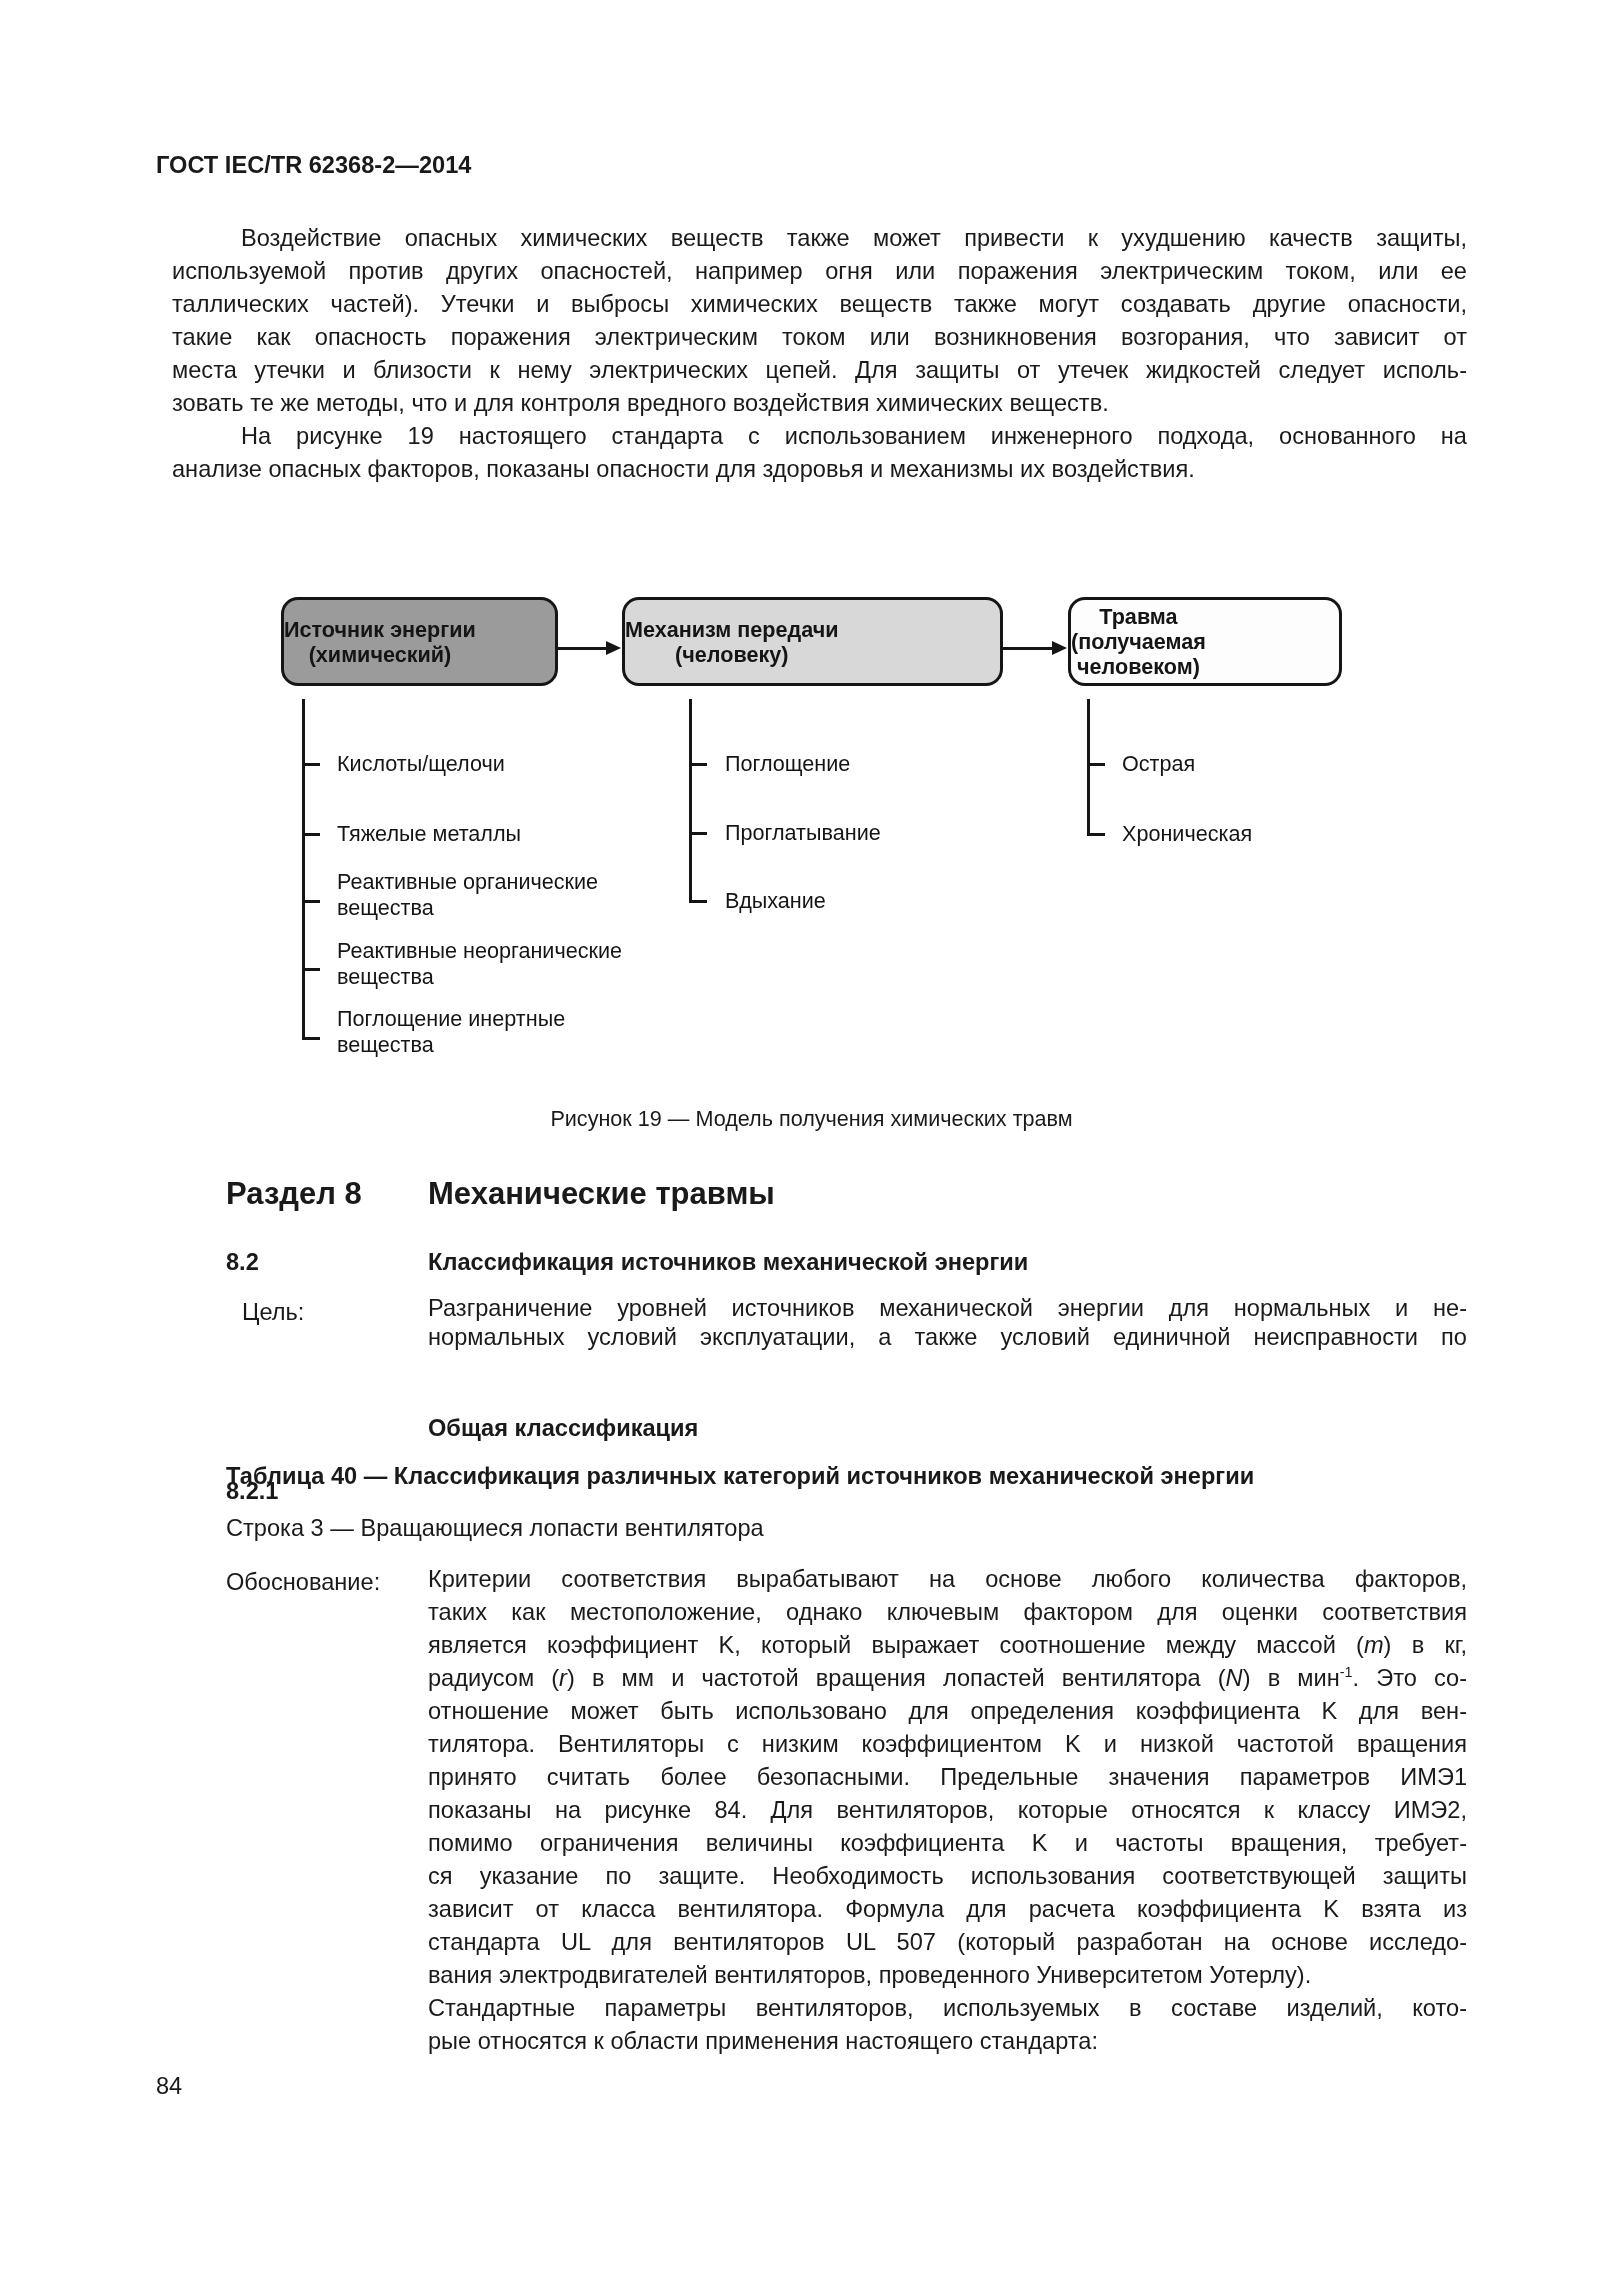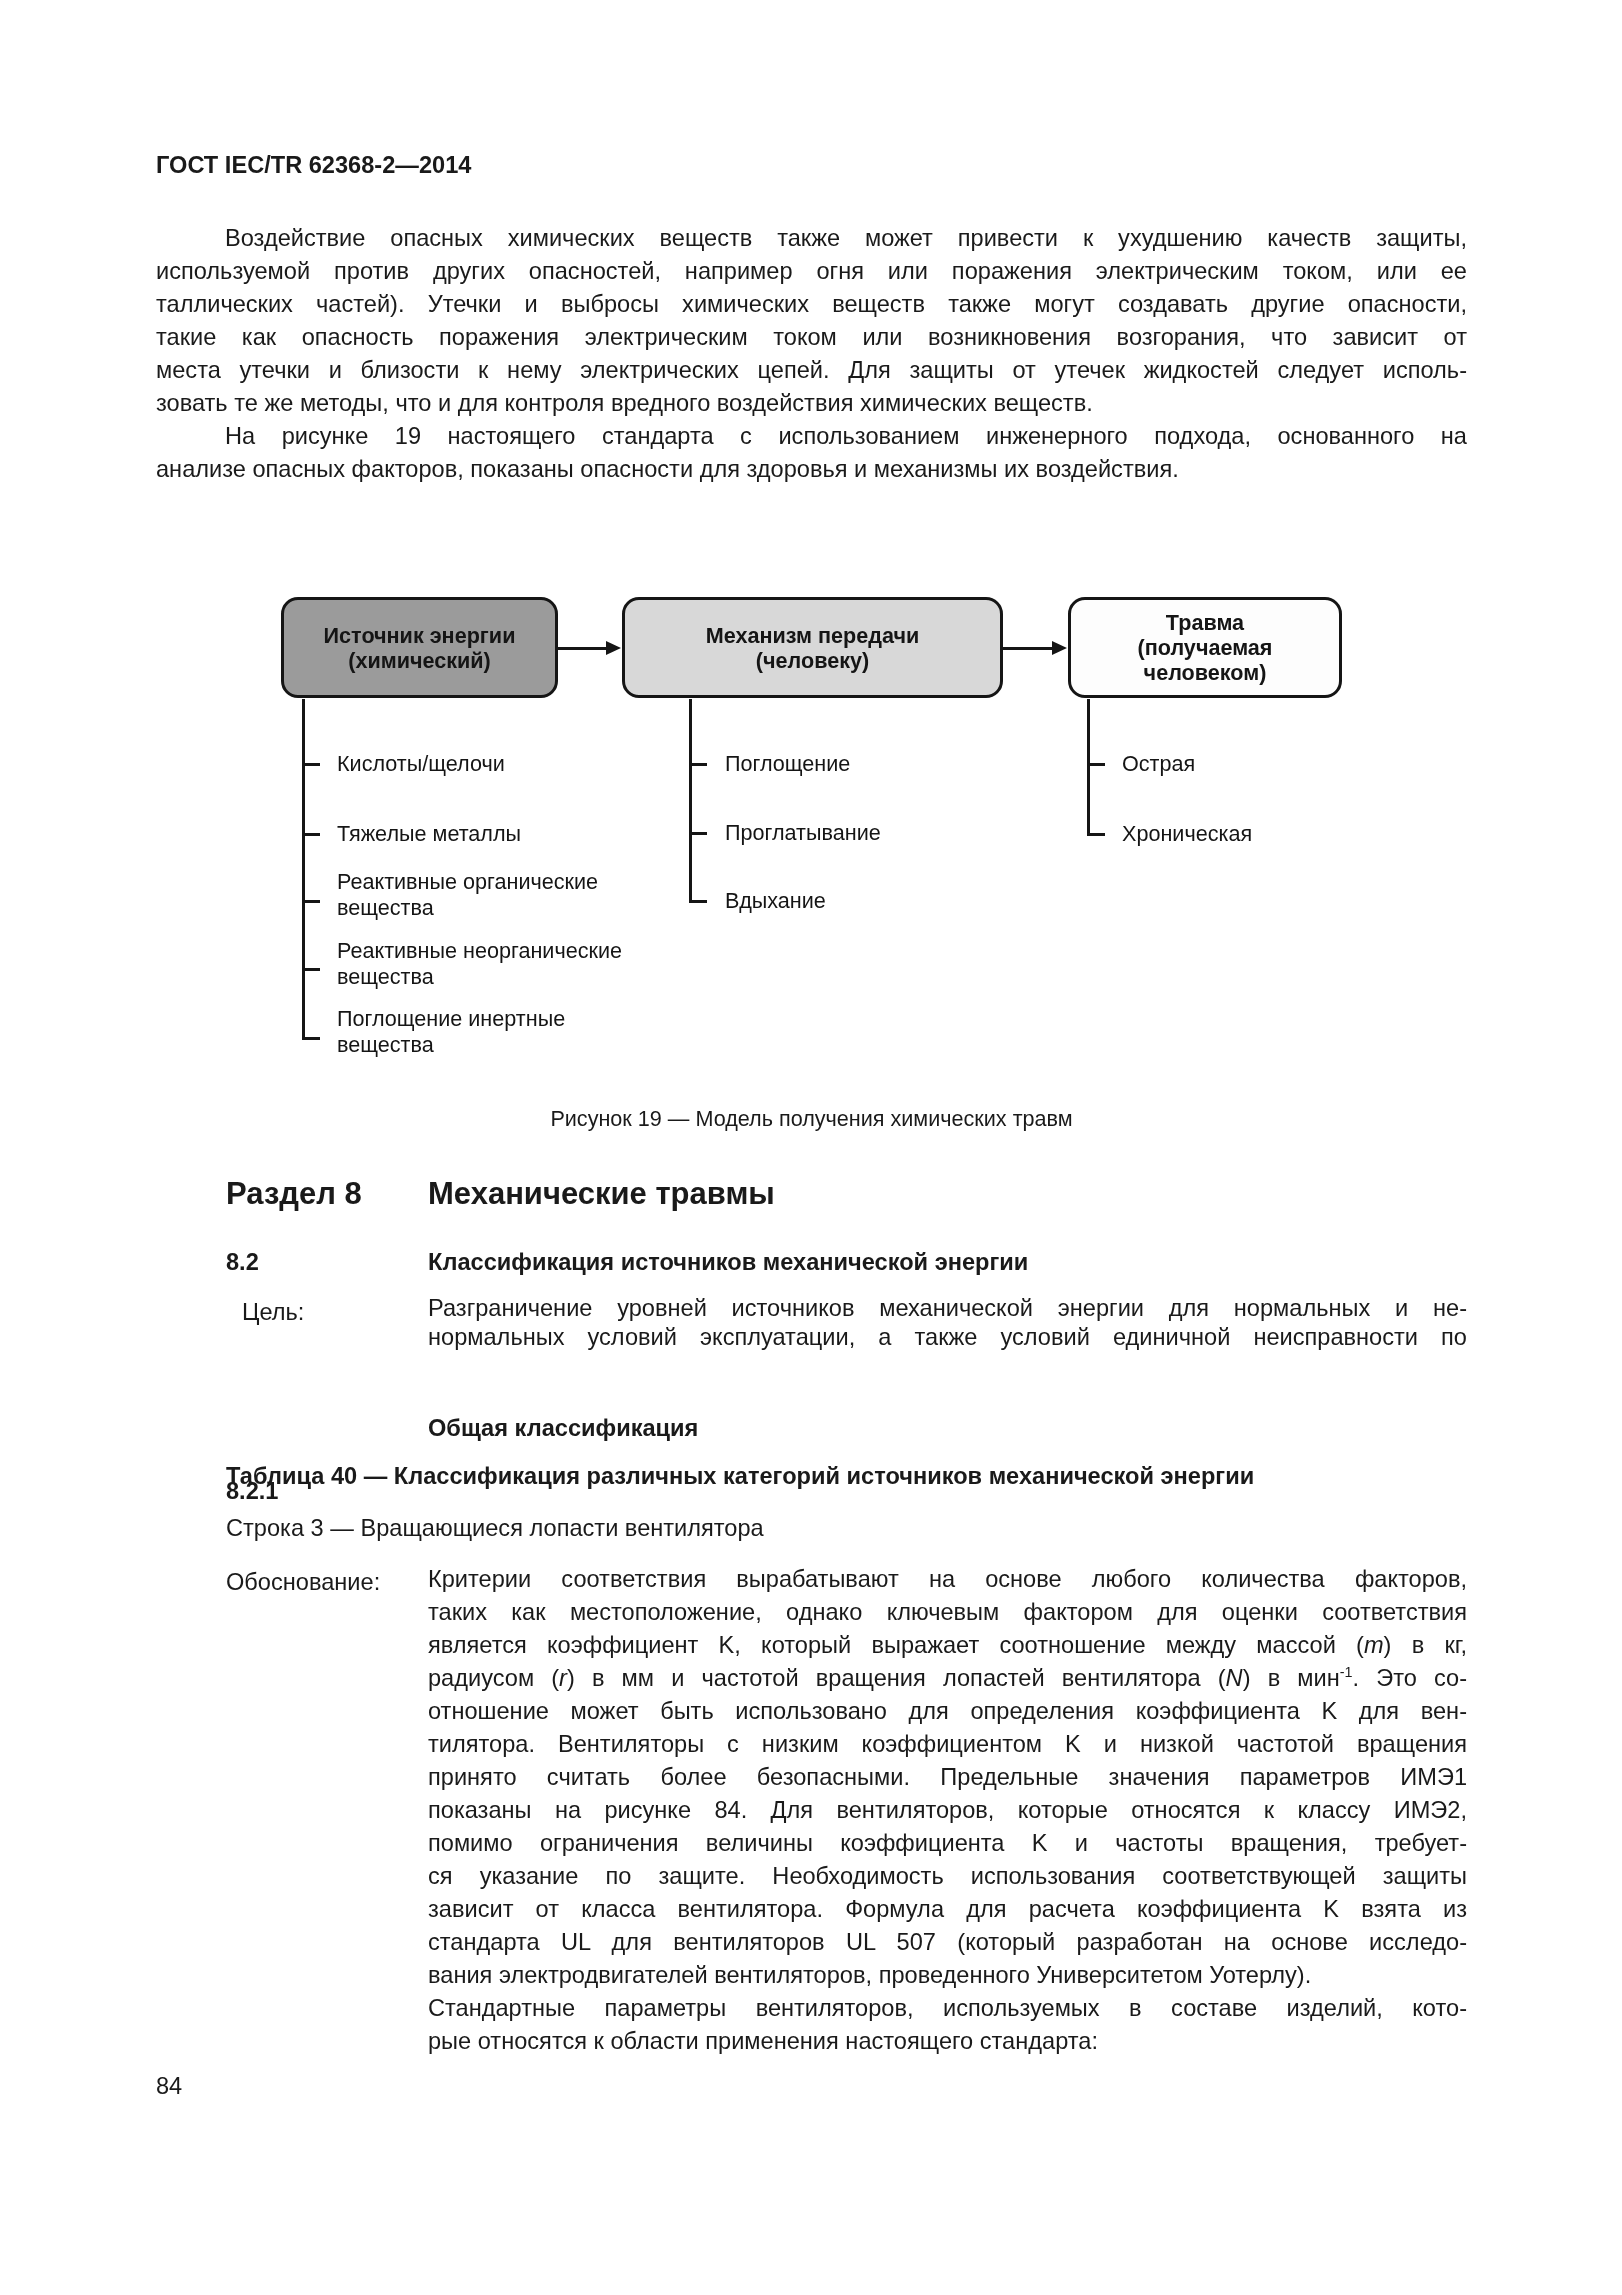--- a/index.html
+++ b/index.html
@@ -2,26 +2,26 @@
 <html style="font-size:10.5px"><head>
 <meta charset="utf-8">
 <style>
   html, body { margin:0; padding:0; background:#ffffff; }
   body { width:1623px; height:2295px; position:relative; overflow:hidden;
          font-family:"Liberation Sans", sans-serif; color:#1a1a1a; }
   .abs { position:absolute; }
   .hdr { left:156px; top:152px; font-size:23.6px; font-weight:bold; white-space:nowrap; }
   .para { position:absolute; left:156px; width:1311px; font-size:23.6px; line-height:33px;
           text-align:justify; }
-  .para .ln { display:block; text-align:justify; text-align-last:justify; height:33px; white-space:nowrap; overflow:visible; }
+  .para .ln { display:block; text-align:justify; text-align-last:justify; height:33px; white-space:nowrap; overflow:visible;margin-left:16px; }
   .para .ln.last { text-align-last:left; }
   .para .ln.ind { padding-left:69px; }
   
-  .box { position:absolute; top:597px; height:101px; box-sizing:border-box; border:3.3px solid #151515;
-         border-radius:17px; display:flex; align-items:center; justify-content:center; text-align:center;
+  .box { position:absolute; top:597px; height:89px; box-sizing:border-box; border:3.3px solid #151515;
+         border-radius:17px; display:flex; align-items:center; text-align:center;
          font-weight:bold; font-size:21.6px; line-height:25px; color:#151515; }
   .b1 { left:281px; width:277px; background:#9b9b9b; }
   .b2 { left:622px; width:381px; background:#d8d8d8; }
   .b3 { left:1068px; width:274px; background:#fdfdfd; }
   .arrow { position:absolute; height:3.3px; background:#151515; top:647px; }
   .arrowhead { position:absolute; width:0; height:0; border-top:7.9px solid transparent; border-bottom:7.9px solid transparent;
                border-left:15.7px solid #151515; top:641px; }
   .vline { position:absolute; width:3.3px; background:#151515; top:699px; }
   .tick { position:absolute; height:2.6px; width:18.3px; background:#151515; }
   .item { position:absolute; font-size:21.6px; line-height:26px; color:#151515; white-space:nowrap; }

